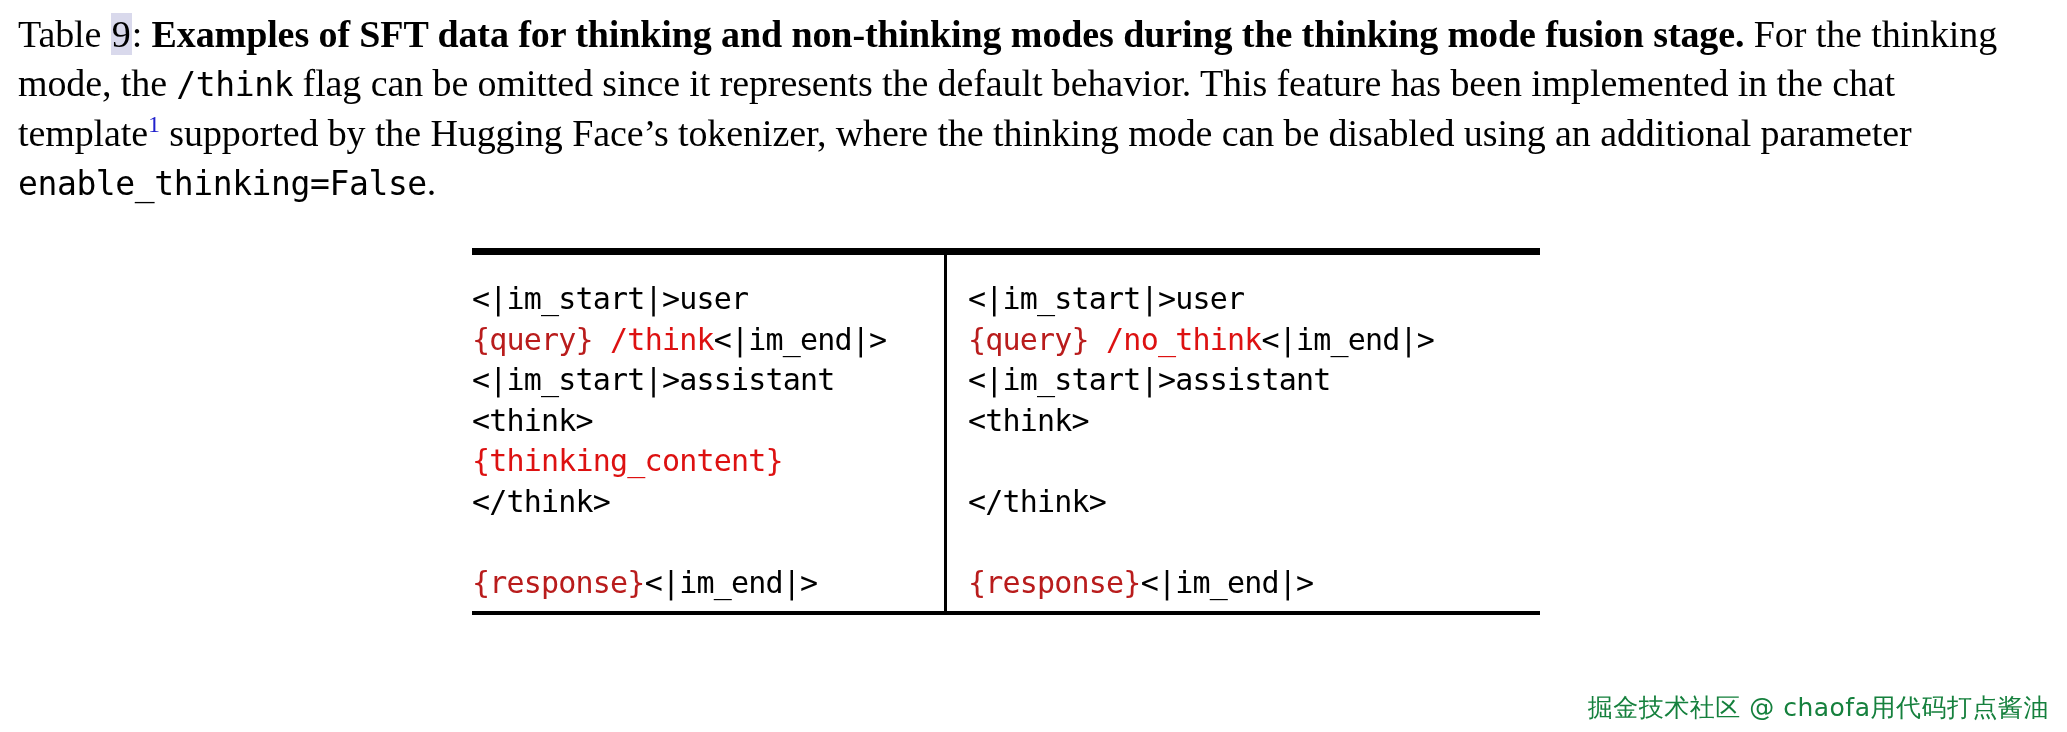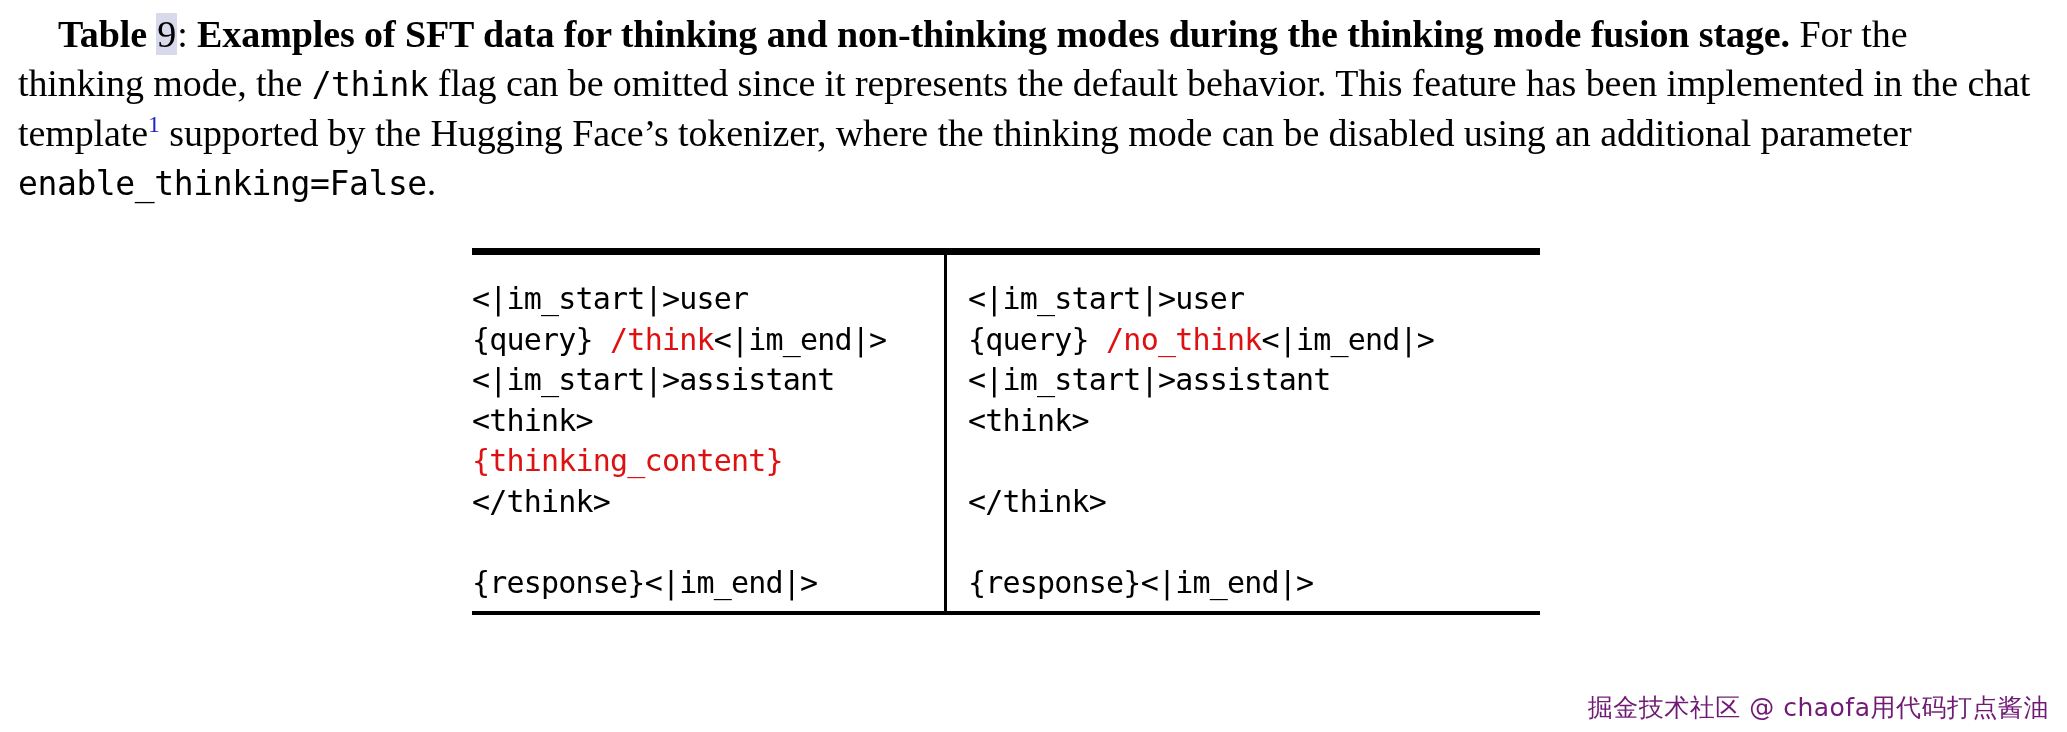--- a/index.html
+++ b/index.html
@@ -20,21 +20,21 @@
   #caption {
     position: absolute;
     left: 18px;
     top: 10px;
     width: 2020px;
     font-size: 38px;
     line-height: 49px;
     text-align: left;
     letter-spacing: -0.1px;
   }
-  .cap-lead { font-weight: bold; margin-left: 40px; }
+  .cap-lead { font-weight: normal; }
   .cap-num {
     background: #d9d9ec;
     padding: 0 1px;
   }
   .cap-bold { font-weight: bold; }
   .mono-inline {
     font-family: "DejaVu Sans Mono", "Liberation Mono", monospace;
     font-size: 33px;
     letter-spacing: -0.4px;
   }
@@ -89,41 +89,41 @@
     box-sizing: border-box;
   }
   .code-block {
     font-family: "DejaVu Sans Mono", "Liberation Mono", monospace;
     font-size: 30px;
     line-height: 40.5px;
     white-space: pre;
     letter-spacing: -0.8px;
   }
   .code-line { min-height: 40.5px; }
-  .tok-blue { color: #000000; }
+  .tok-blue { color: #b91c1c; }
   .tok-red  { color: #dd1111; }
   .tok-black { color: #000000; }
 
   .vline-body {
     position: absolute;
     left: 472px;
     top: 0px;
     bottom: 0px;
     width: 3px;
     background: #000;
   }
 
   
   #watermark {
     position: absolute;
     right: 18px;
     bottom: 8px;
     font-family: "DejaVu Sans", "Liberation Sans", sans-serif;
     font-size: 25px;
-    color: #701a75;
+    color: #15803d;
     white-space: nowrap;
     letter-spacing: 0.5px;
   }
 </style>
 </head>
 <body>
 
 <div id="caption">
   <span class="cap-lead">Table</span><span>&nbsp;</span><span class="cap-num">9</span><span>: </span><span class="cap-bold">Examples of SFT data for thinking and non-thinking modes during the thinking mode fusion stage.</span><span> For the thinking mode, the </span><span class="mono-inline">/think</span><span> flag can be omitted since it represents the default behavior. This feature has been implemented in the chat template</span><span class="footnote-mark">1</span><span> supported by the Hugging Face’s tokenizer, where the thinking mode can be disabled using an additional parameter </span><span class="mono-inline">enable_thinking=False</span><span>.</span>
 </div>

